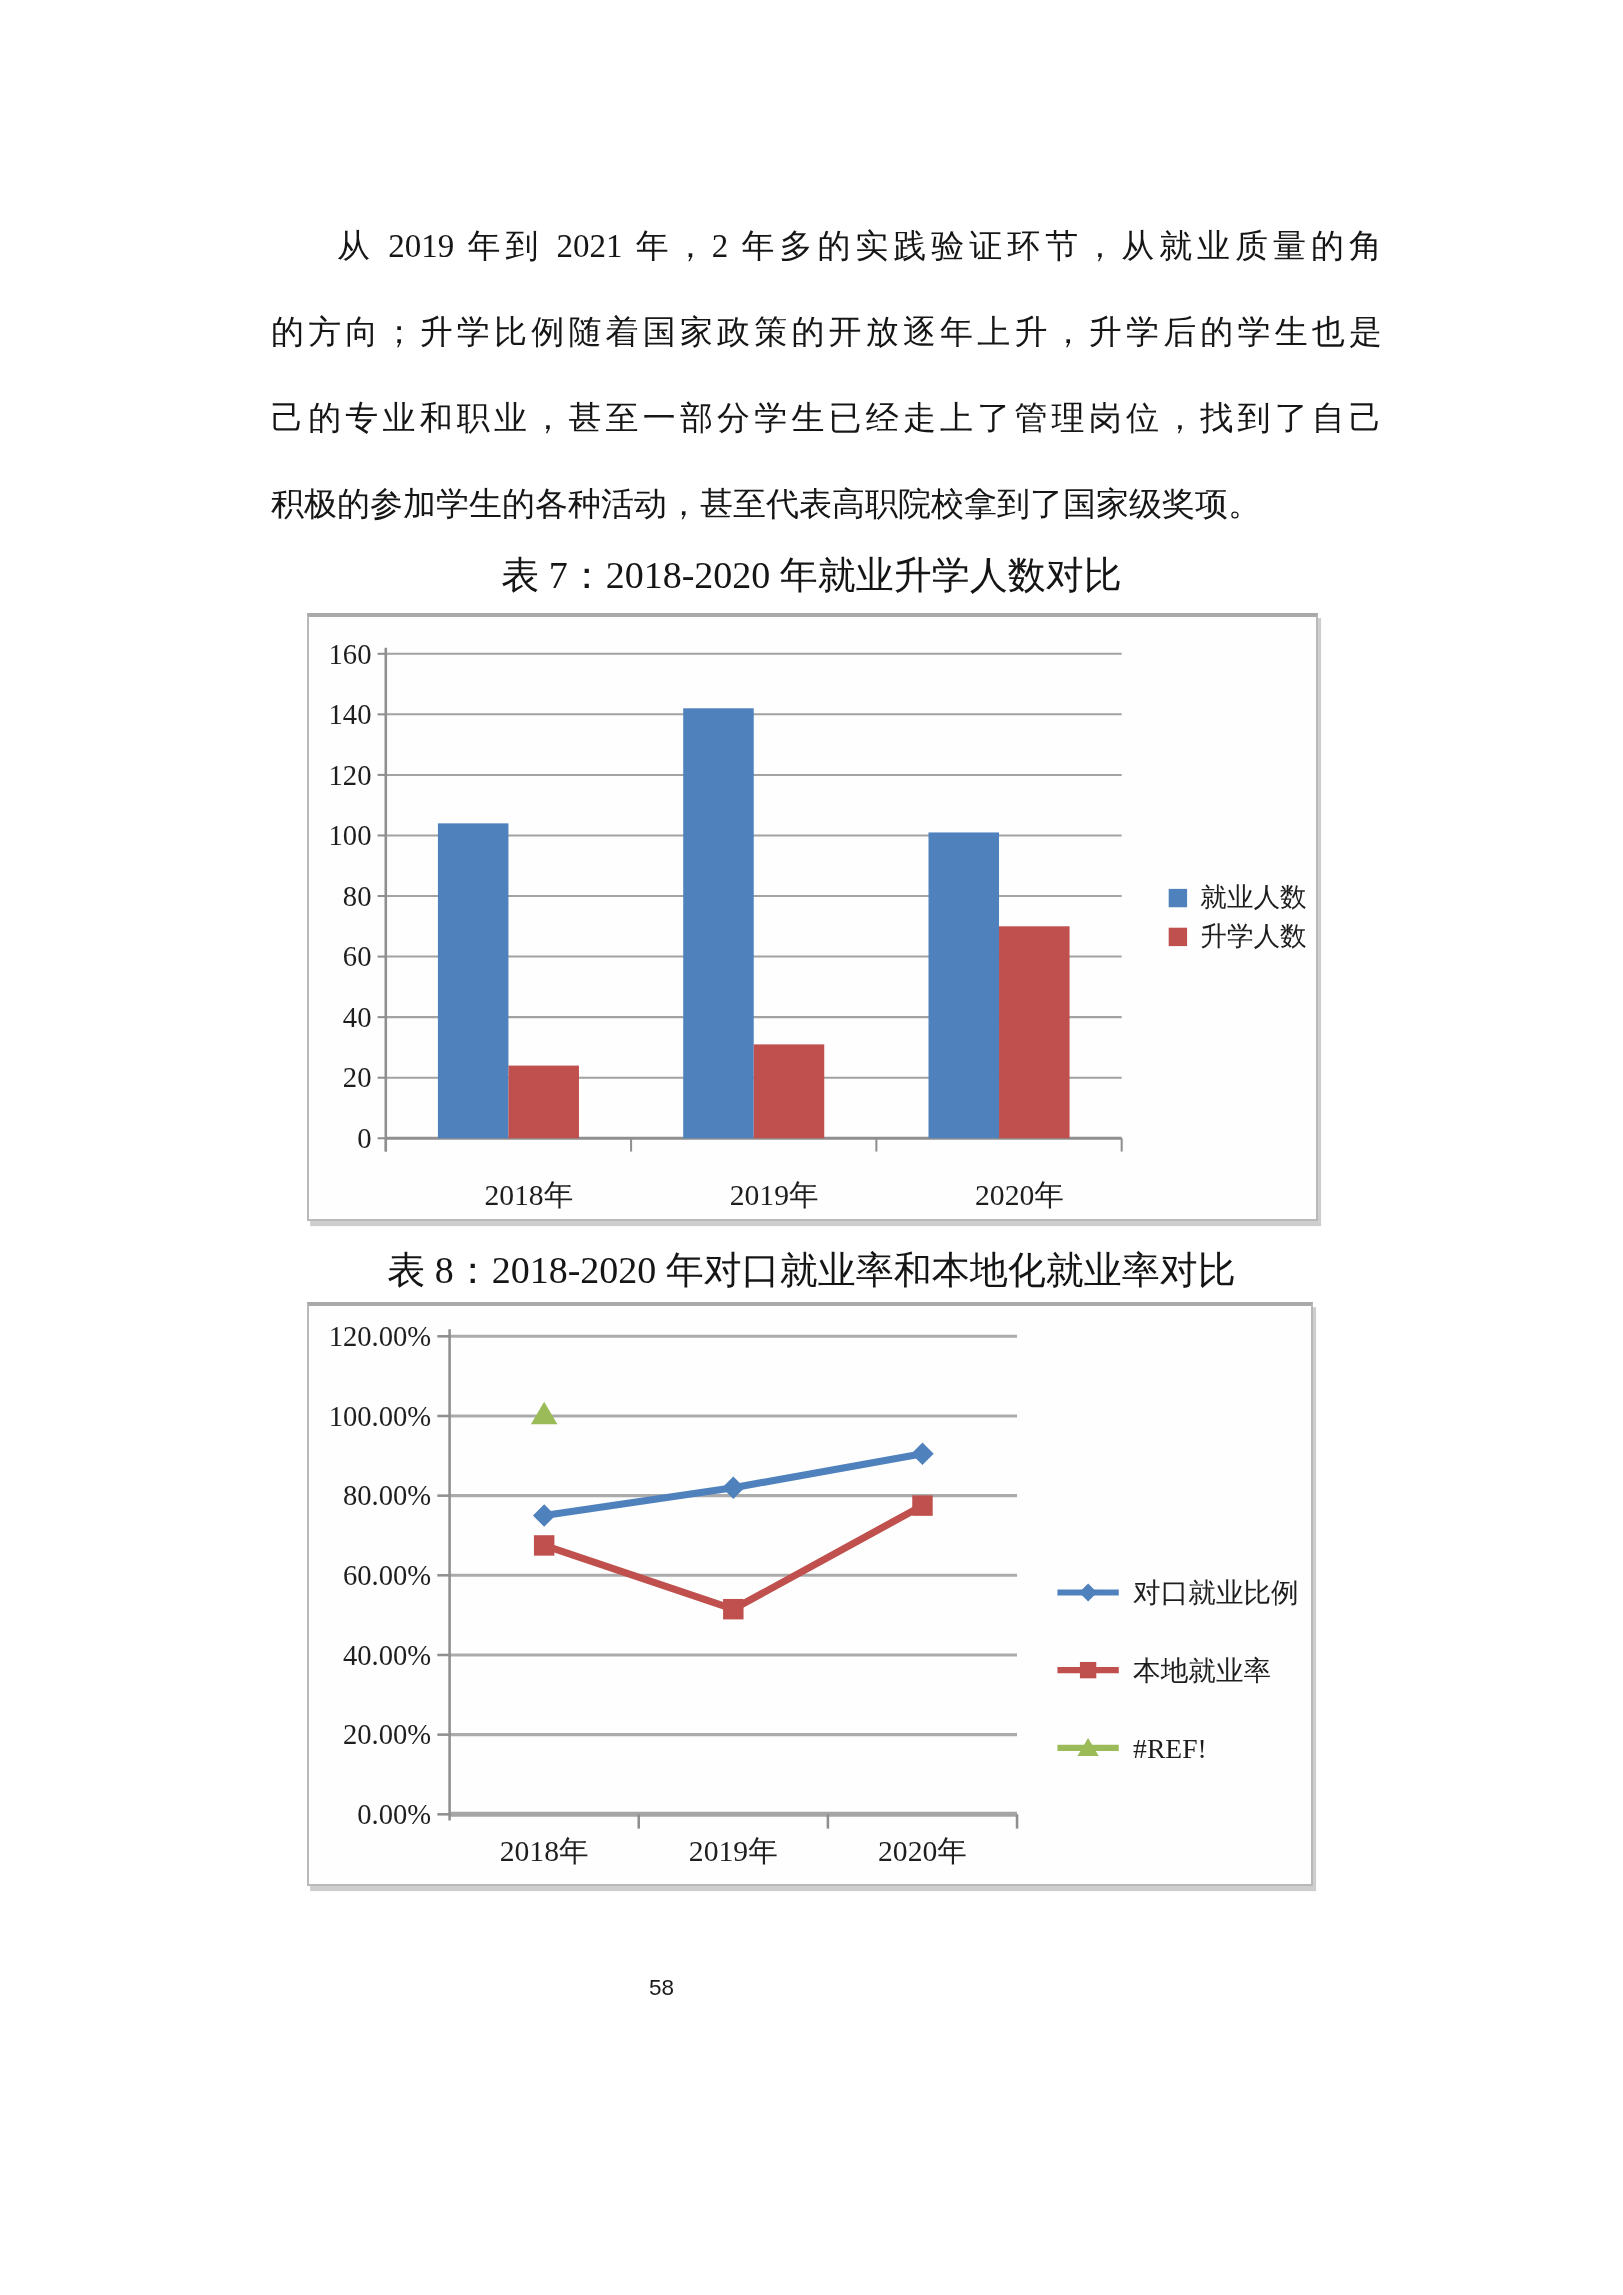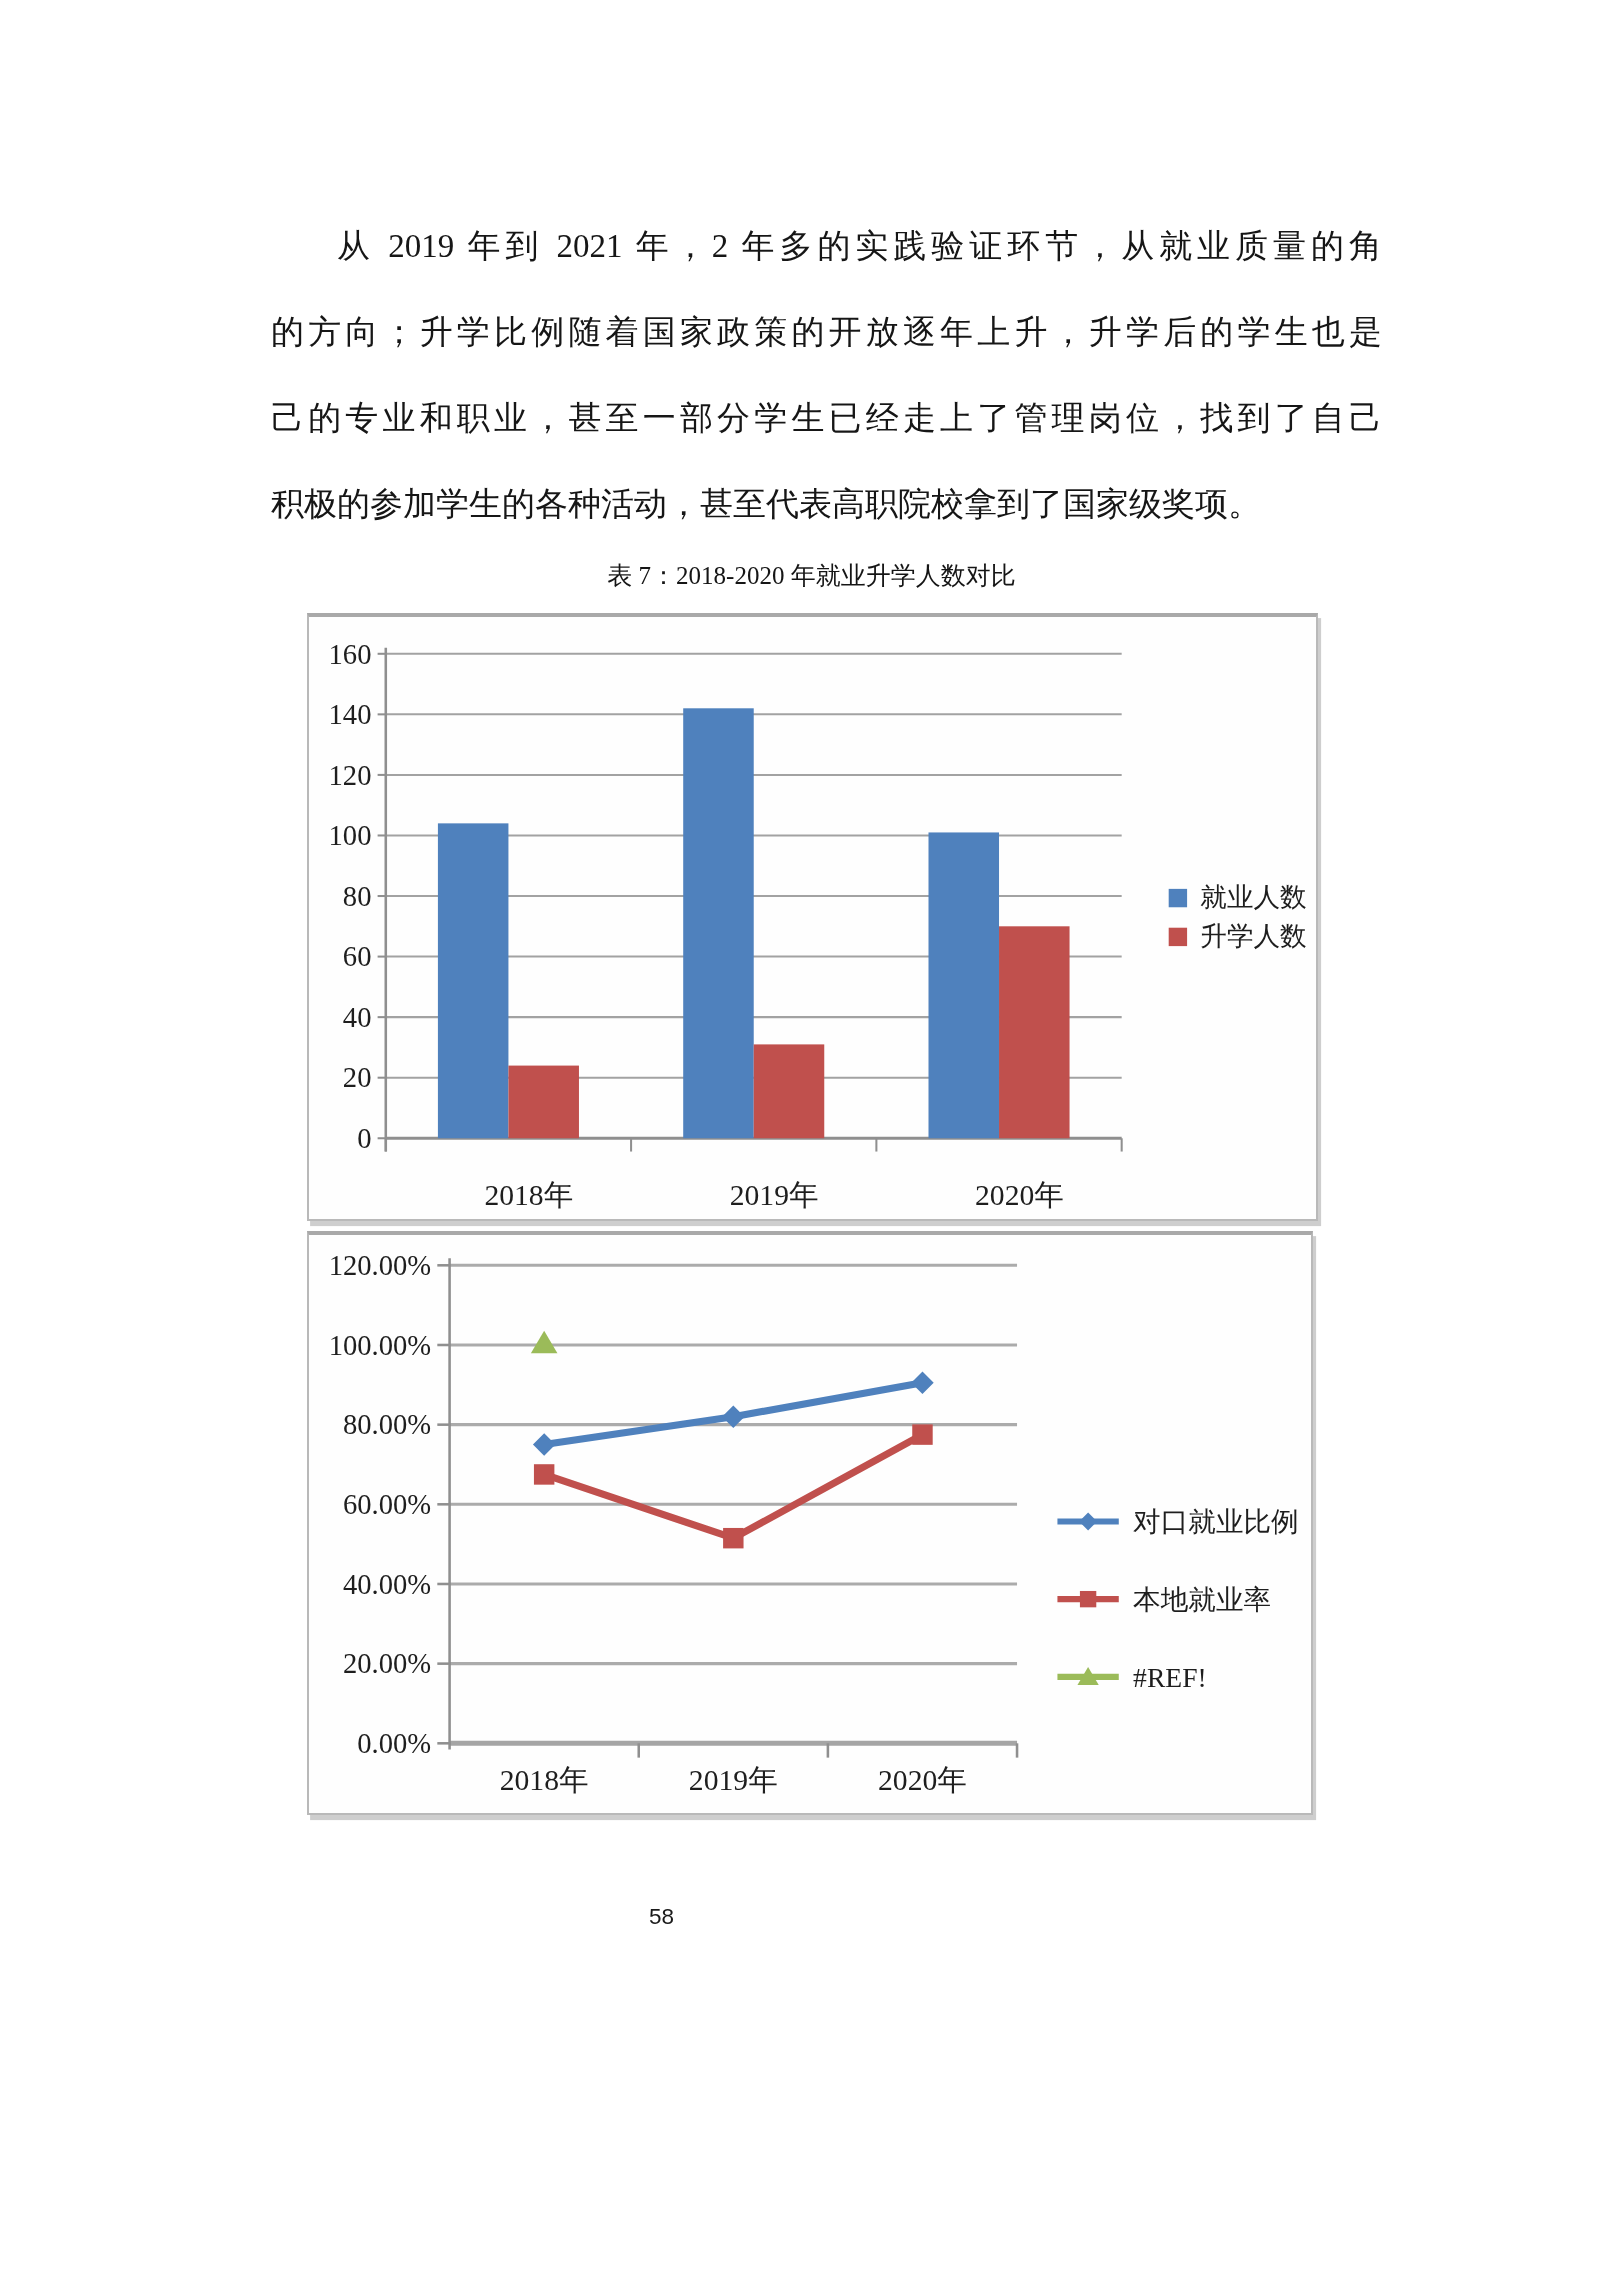--- a/index.html
+++ b/index.html
@@ -32,21 +32,21 @@
     text-justify: inter-character;
     white-space: nowrap;
     margin-left: 20px;
   }
   .para-line.first { text-indent: 2em; }
   .para-line.last { text-align-last: left; }
   
   .caption {
     width: 1623px;
     text-align: center;
-    font-size: 25px;
+    font-size: 38px;
     line-height: 43px;
     color: #151515;
   }
   .caption.cap1 { margin-top: 6.6px; }
   .caption.cap2 { margin-top: 28px; }
   
   .chart-frame {
     margin-left: 307px;
     background: #fefefe;
     border: 2px solid #b9b9b9;
@@ -127,20 +127,21 @@
         <rect x="1212" y="421.57500000000005" width="138" height="598.425" fill="#4F81BD"></rect>
         <rect x="1350" y="605.25" width="138" height="414.75" fill="#C0504D"></rect>
         <text x="1390" y="1150" text-anchor="middle" font-size="58" fill="#1e1e1e">2020年</text>
         <rect x="1682" y="532" width="36" height="36" fill="#4F81BD"></rect>
         <text x="1744" y="565" font-size="52" fill="#1e1e1e">就业人数</text>
         <rect x="1682" y="608" width="36" height="36" fill="#C0504D"></rect>
         <text x="1744" y="641" font-size="52" fill="#1e1e1e">升学人数</text>
       </svg>
   </div>
 
+  <div class="caption cap2">表 8：2018-2020 年对口就业率和本地化就业率对比</div>
 
   <div class="chart-frame line">
     <svg id="line-chart" width="1002" height="578" viewBox="0 0 1960 1130">
         <line x1="275" y1="994" x2="1385" y2="994" stroke="#a5a5a5" stroke-width="10"></line>
         <line x1="251" y1="994" x2="277" y2="994" stroke="#8f8f8f" stroke-width="5"></line>
         <text x="239" y="1013" text-anchor="end" font-size="56" fill="#1e1e1e">0.00%</text>
         <line x1="275" y1="838.1666666666666" x2="1385" y2="838.1666666666666" stroke="#ababab" stroke-width="6"></line>
         <line x1="251" y1="838.1666666666666" x2="277" y2="838.1666666666666" stroke="#8f8f8f" stroke-width="5"></line>
         <text x="239" y="857.1666666666666" text-anchor="end" font-size="56" fill="#1e1e1e">20.00%</text>
         <line x1="275" y1="682.3333333333333" x2="1385" y2="682.3333333333333" stroke="#ababab" stroke-width="6"></line>

